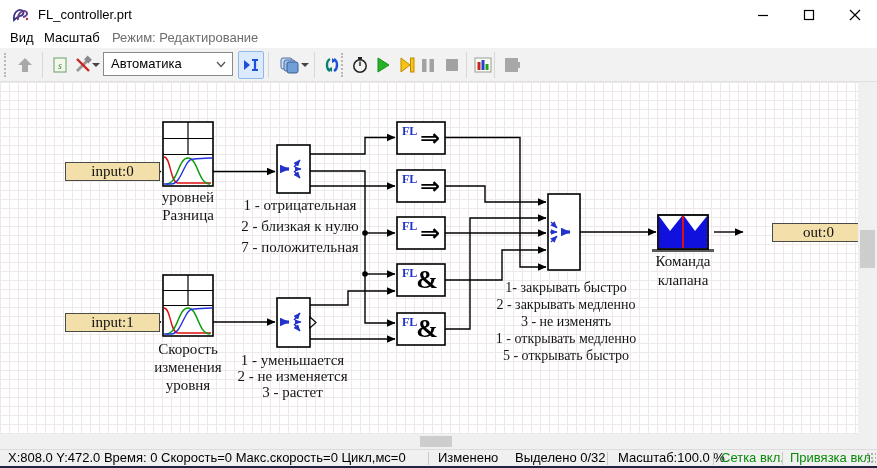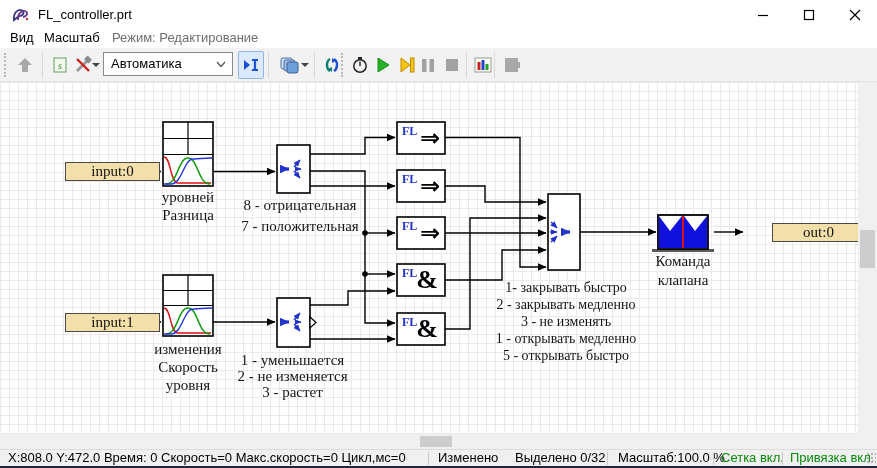--- a/index.html
+++ b/index.html
@@ -336,26 +336,27 @@
     <div class="fl-block" style="top:231px">
       <span class="fl-tag">FL</span>
       <span class="fl-glyph-and">&amp;</span>
     </div>
 
     <div class="dlabel" style="left:128px;top:106px;width:120px;font-size:15px;line-height:18px">
       <div>уровней</div>
       <div>Разница</div>
     </div>
     <div class="dlabel" style="left:128px;top:258px;width:120px;font-size:15px;line-height:18px">
+      <div>Скорость</div>
       <div>изменения</div>
-      <div>Скорость</div>
       <div>уровня</div>
     </div>
     <div class="dlabel" style="left:215px;top:113px;width:170px;font-size:15px;line-height:21px">
-      <div>8 - отрицательная</div>
+      <div>1 - отрицательная</div>
+      <div>2 - близкая к нулю</div>
       <div>7 - положительная</div>
     </div>
     <div class="dlabel" style="left:205px;top:270px;width:175px;font-size:15px;line-height:16px">
       <div>1 - уменьшается</div>
       <div>2 - не изменяется</div>
       <div>3 - растет</div>
     </div>
     <div class="dlabel" style="left:468px;top:197px;width:196px;font-size:14px;line-height:17px">
       <div>1- закрывать быстро</div>
       <div>2 - закрывать медленно</div>

